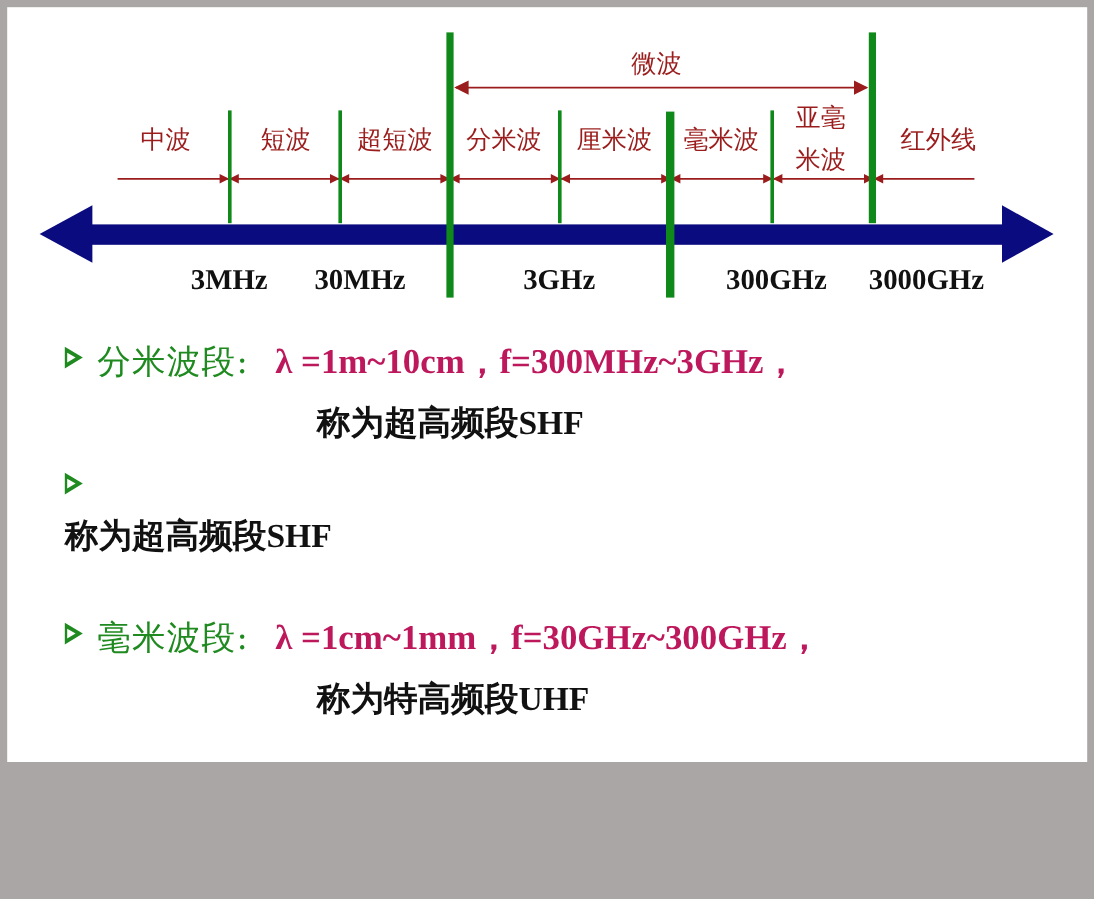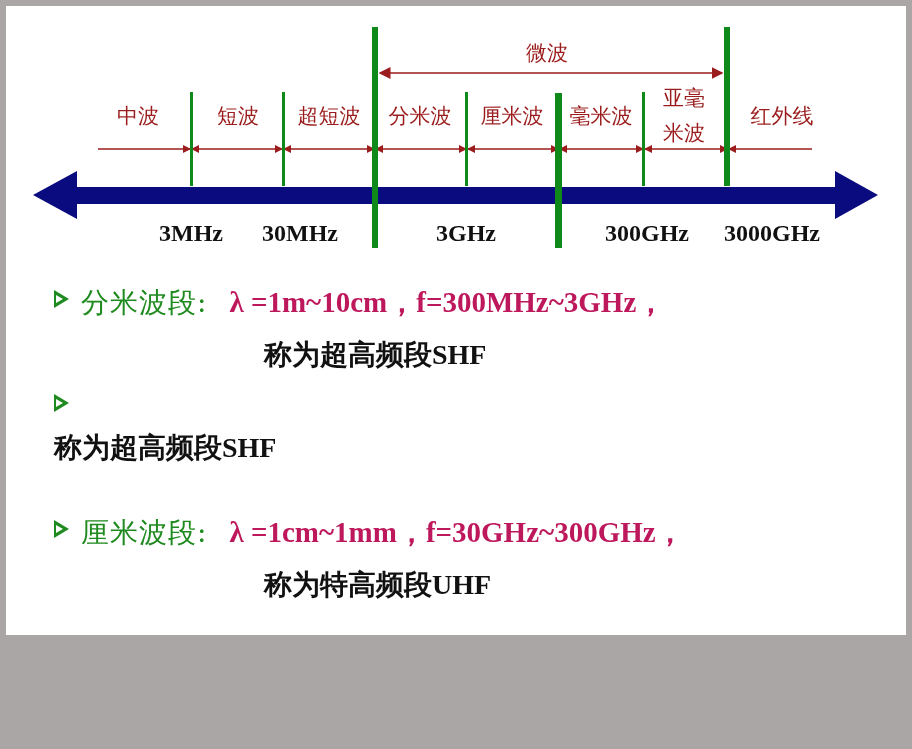--- a/index.html
+++ b/index.html
@@ -166,21 +166,21 @@
     <div class="item" style="top:392px;">
       <div class="line1">
         <span class="bullet"></span>
       </div>
       <span class="item-name" style="">称为超高频段SHF</span>
     </div>
 
     <div class="item" style="top:506px;">
       <div class="line1">
         <span class="bullet"></span>
-        <span class="item-title">厘米波段:</span>
+        <span class="item-title">毫米波段:</span>
         <span class="item-formula">λ =1cm~1mm，f=30GHz~300GHz，</span>
       </div>
       <span class="item-name" style="margin-left:210px;">称为特高频段UHF</span>
     </div>
 
     <div class="item" style="top:632px;">
       <div class="line1">
         <span class="bullet"></span>
         <span class="item-title">亚毫米波段:</span>
       </div>

